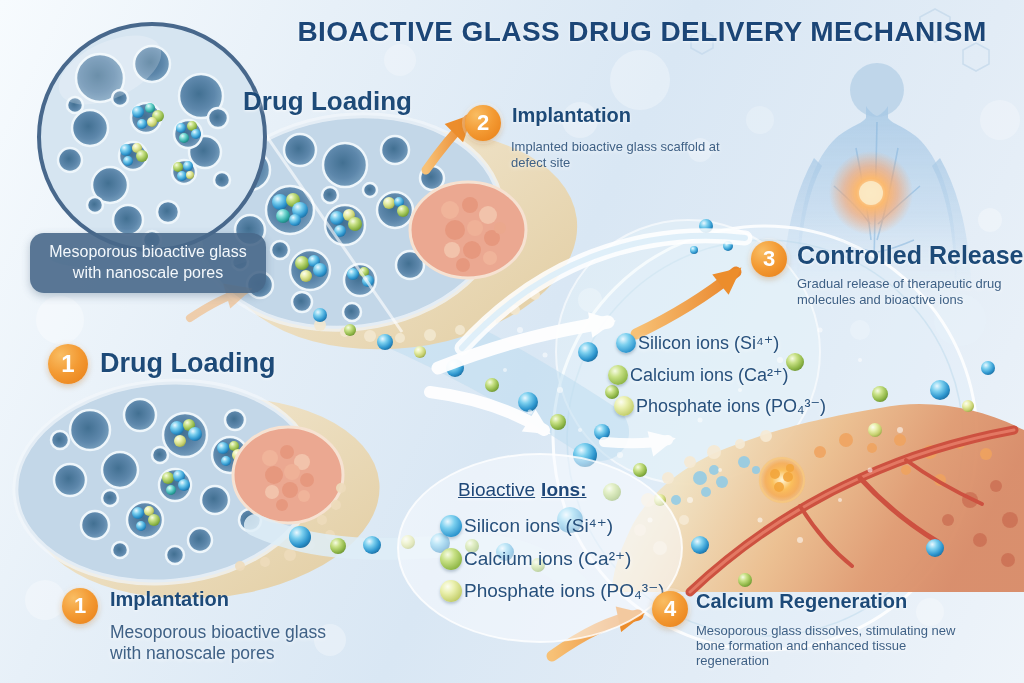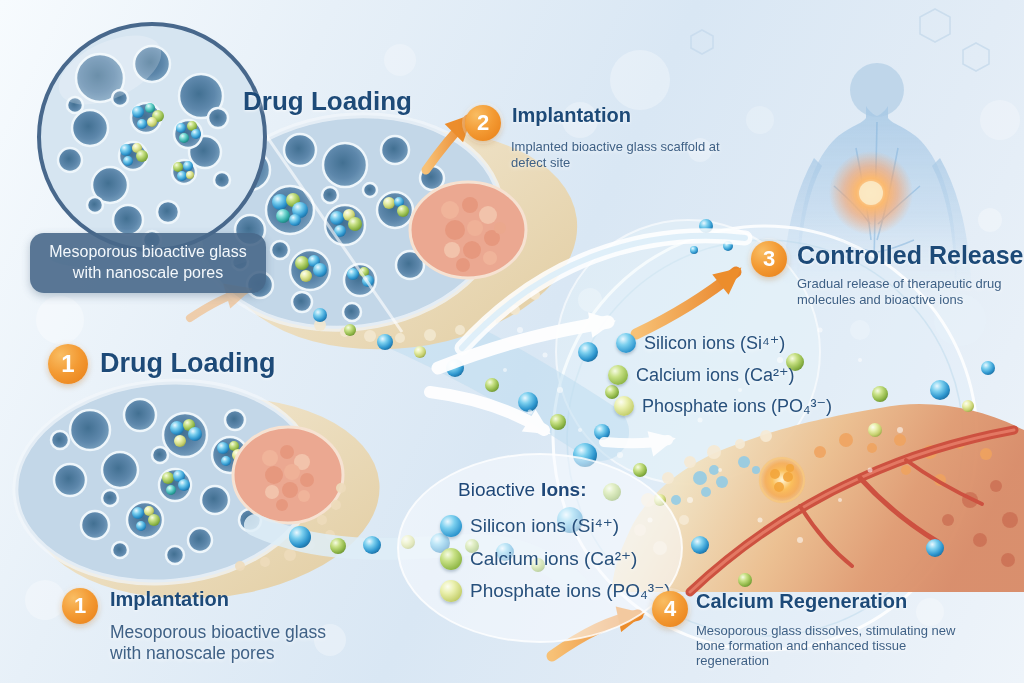--- a/index.html
+++ b/index.html
@@ -24,21 +24,21 @@
     color:#fff;font-weight:bold;
     box-shadow:0 2px 6px rgba(170,110,40,.4),0 0 0 3px rgba(255,255,255,.28);
   }
   .badge.b36{width:36px;height:36px;font-size:22px;}
   .badge.b40{width:40px;height:40px;font-size:24px;}
   .caption-box{
     background:rgba(72,104,138,.9);color:#f3f8fc;border-radius:14px;
     width:212px;padding:9px 12px;text-align:center;font-size:16px;line-height:1.3;
     box-shadow:0 3px 9px rgba(50,80,110,.3);
   }
-  .ion-row{display:flex;align-items:center;gap:8px;color:#27507c;font-size:18px;text-shadow:0 1px 4px rgba(255,255,255,.95);white-space:nowrap;}
+  .ion-row{display:flex;align-items:center;gap:2px;color:#27507c;font-size:18px;text-shadow:0 1px 4px rgba(255,255,255,.95);white-space:nowrap;}
   .ion-row.lg{font-size:19px;}
   .sphere{display:inline-block;border-radius:50%;box-shadow:0 2px 3px rgba(60,90,120,.3);flex:0 0 auto;}
   .sphere.blue{background:radial-gradient(circle at 35% 30%,#eaf8ff 0%,#7cd0ef 32%,#2f97cf 72%,#1c6fa3 100%);}
   .sphere.green{background:radial-gradient(circle at 35% 30%,#f6fbe4 0%,#c8e186 32%,#92b94a 72%,#6d9634 100%);}
   .sphere.yellow{background:radial-gradient(circle at 35% 30%,#fcfdf0 0%,#eaf0ae 32%,#c6d06e 72%,#9aa84b 100%);}
   .s20{width:20px;height:20px;} .s22{width:22px;height:22px;}
   .legend-head{font-size:19px;color:#1f4879;text-shadow:0 1px 3px rgba(255,255,255,.95);white-space:nowrap;}
   .legend-head .bold{font-weight:bold;margin-left:6px;}
 </style>
 </head>
@@ -501,20 +501,21 @@
         <circle cx="740" cy="390" r="2"></circle>
         <circle cx="780" cy="360" r="3"></circle>
     <circle cx="820" cy="330" r="2.5"></circle>
         <circle cx="860" cy="360" r="2"></circle>
         <circle cx="900" cy="430" r="3"></circle>
     <circle cx="870" cy="470" r="2.5"></circle>
         <circle cx="840" cy="500" r="2"></circle>
   </g>
 </svg>
 
+<div class="abs title">BIOACTIVE GLASS DRUG DELIVERY MECHANISM</div>
 
 <div class="abs h-big" style="left:243px;top:86px;font-size:26px;">Drug Loading</div>
 
 <div>
   <div class="abs badge b36" style="left:465px;top:105px;">
         <span>2</span>
       </div>
   <div class="abs h-step" style="left:512px;top:104px;">Implantation</div>
   <div class="abs desc" style="left:511px;top:139px;width:225px;">Implanted bioactive glass scaffold at defect site</div>
 </div>
@@ -545,21 +546,21 @@
     <span class="sphere green s20"></span>
     <span>Calcium ions (Ca²⁺)</span>
   </div>
   <div class="abs ion-row" style="left:614px;top:395px;">
     <span class="sphere yellow s20"></span>
     <span>Phosphate ions (PO₄³⁻)</span>
   </div>
 </div>
 
 <div>
-  <div class="abs legend-head" style="left:458px;top:479px;">
+  <div class="abs legend-head" style="left:458px;top:479px;text-decoration:underline;">
     <span>Bioactive</span><span class="bold">Ions:</span>
   </div>
   <div class="abs ion-row lg" style="left:440px;top:514px;">
     <span class="sphere blue s22"></span>
     <span>Silicon ions (Si⁴⁺)</span>
   </div>
   <div class="abs ion-row lg" style="left:440px;top:547px;">
     <span class="sphere green s22"></span>
     <span>Calcium ions (Ca²⁺)</span>
   </div>

